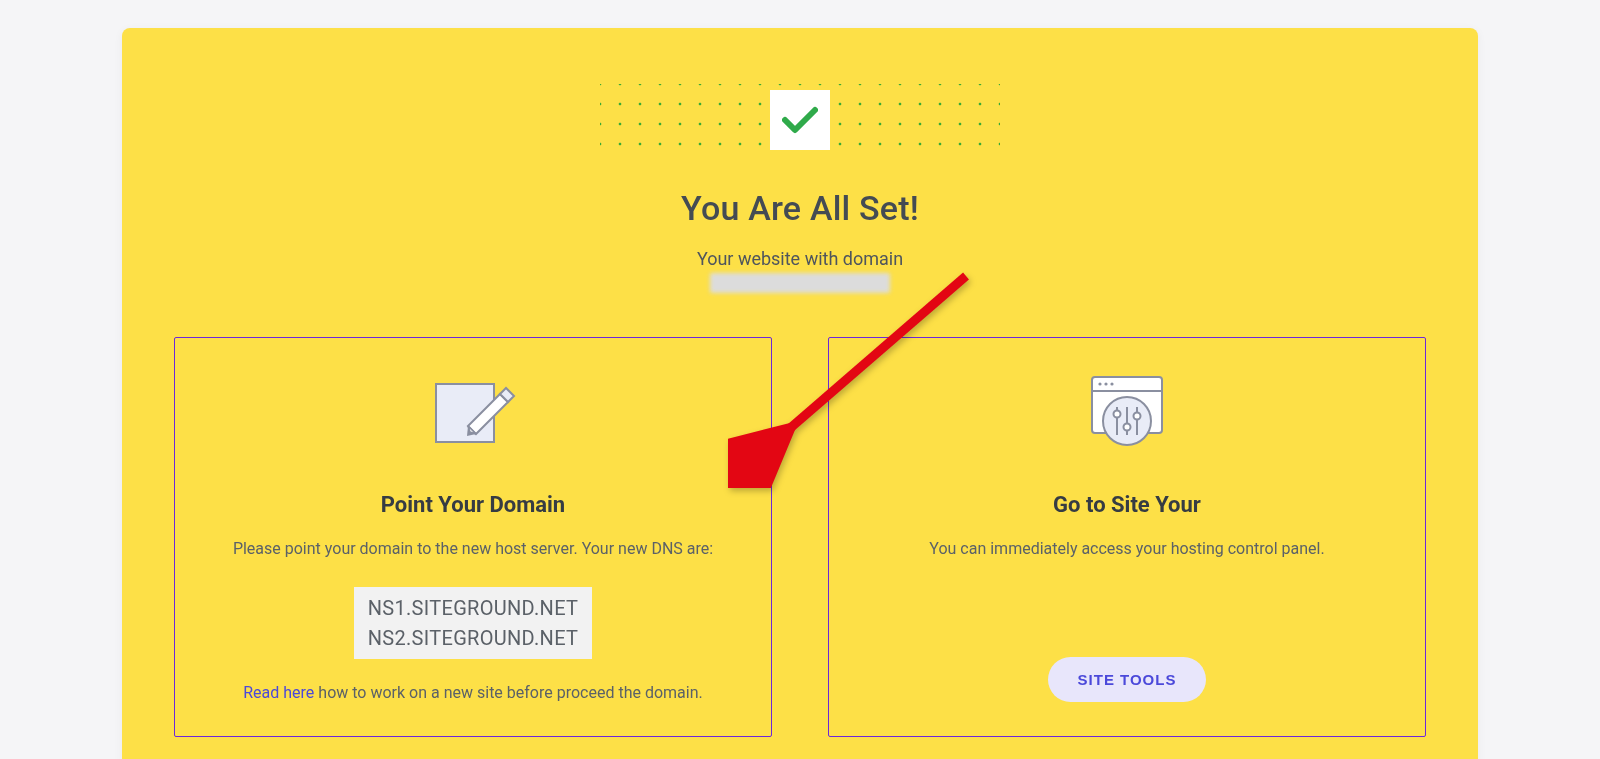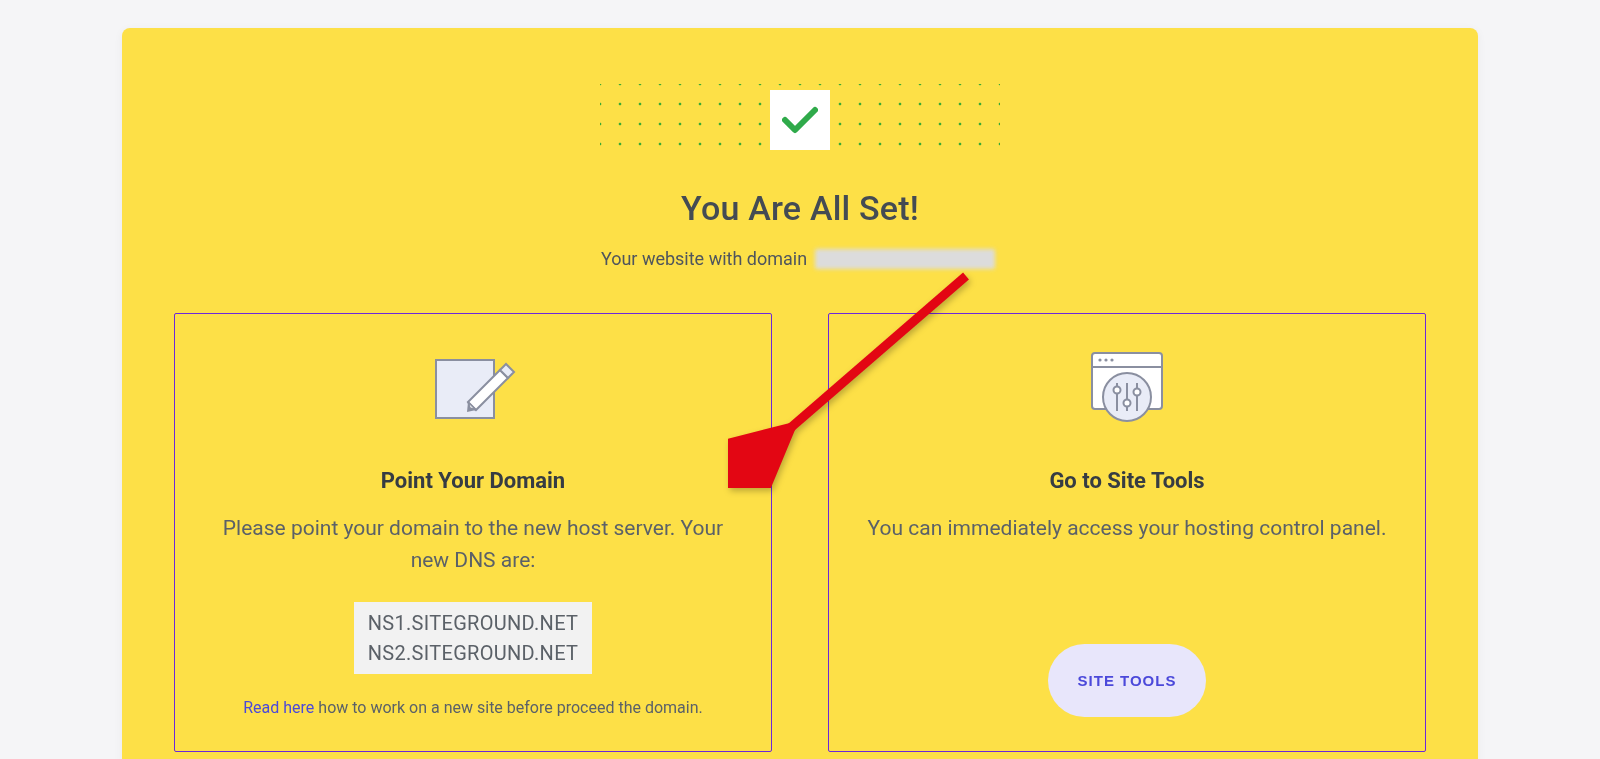--- a/index.html
+++ b/index.html
@@ -49,20 +49,21 @@
     }
     .subtitle {
       font-size: 18px;
       color: #4f555d;
       margin-bottom: 44px;
       display: flex;
       justify-content: center;
       align-items: center;
       flex-wrap: wrap;
       gap: 4px;
+      flex-direction: column;
     }
     .domain-blur {
       display: inline-block;
       width: 180px; height: 20px;
       background: #dcdcdc;
       filter: blur(2px);
       border-radius: 2px;
       margin: 0 4px;
     }
     .cards {
@@ -82,21 +83,21 @@
       align-items: center;
     }
     .card-icon { height: 80px; display: flex; align-items: center; justify-content: center; margin-bottom: 40px; margin-top: 4px; }
     .card h2 {
       font-size: 22px;
       font-weight: 700;
       color: #363c43;
       margin-bottom: 20px;
     }
     .card p.desc {
-      font-size: 21px;
+      font-size: 16px;
       color: #5b6168;
       line-height: 1.5;
       margin-bottom: 26px;
     }
     .dns-list {
       display: inline-block;
       background: #f2f2f2;
       padding: 6px 14px;
       margin-bottom: 24px;
     }
@@ -112,21 +113,21 @@
     }
     .footnote a { color: #4b49da; text-decoration: none; text-align: center; }
     .spacer-flex { flex: 1; }
     .btn {
       display: inline-block;
       background: #e8e6fb;
       color: #4b49da;
       font-weight: 700;
       font-size: 15px;
       letter-spacing: 1px;
-      padding: 28px 30px;
+      padding: 14px 30px;
       border-radius: 999px;
       border: none;
       cursor: pointer;
       text-transform: uppercase;
     }
     
     .pencil-icon svg { display: block; }
     
     .settings-icon svg { display: block; }
     
@@ -205,21 +206,21 @@
               <line x1="33" y1="38" x2="33" y2="66"></line>
               <circle cx="33" cy="45" r="3.5" fill="#fff"></circle>
               <line x1="43" y1="38" x2="43" y2="66"></line>
               <circle cx="43" cy="58" r="3.5" fill="#fff"></circle>
               <line x1="53" y1="38" x2="53" y2="66"></line>
               <circle cx="53" cy="47" r="3.5" fill="#fff"></circle>
             </g>
           </svg>
         </span>
       </div>
-      <h2>Go to Site Tools</h2>
+      <h2>Go to Site Your</h2>
       <p class="desc">You can immediately access your hosting control panel.</p>
       <div class="spacer-flex"></div>
       <button class="btn">SITE TOOLS</button>
     </div>
 
   </div>
 
   <div class="arrow-annotation">
     <svg viewBox="0 0 260 230">
       <defs>

